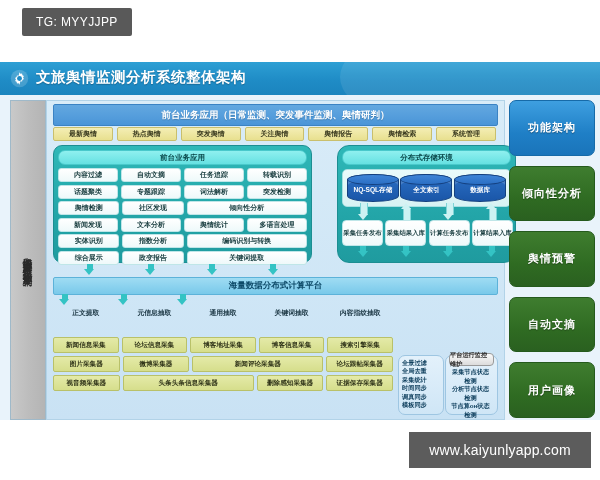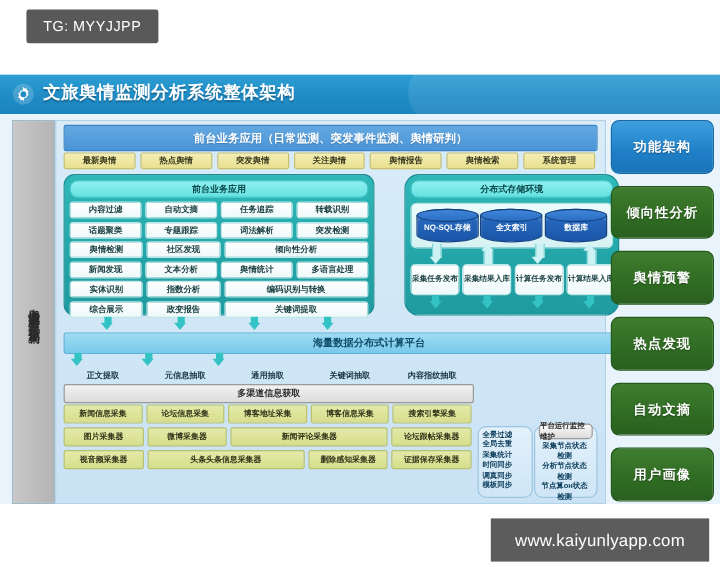--- a/index.html
+++ b/index.html
@@ -184,21 +184,21 @@
   .adn:after{
     content:"";position:absolute;left:0;top:5px;border-left:5.5px solid transparent;
     border-right:5.5px solid transparent;border-top:6px solid #34c3c4;
   }
   
   .platform{
     position:absolute;left:6px;top:176px;width:443px;height:16px;
     background:linear-gradient(180deg,#9fdcf3,#79c9ea);
     border:1px solid #5cb2d9;border-radius:2px;
     font-size:8.5px;font-weight:bold;color:#0e4b69;
-    display:flex;align-items:center;justify-content:center;padding-left:32px;
+    display:flex;align-items:center;justify-content:center;
   }
   .plat-arrows{
     position:absolute;left:12px;top:193px;width:180px;height:11px;
     display:flex;gap:48px;
   }
   
   .extract{
     position:absolute;left:6px;top:205px;width:340px;height:13px;
     display:flex;gap:3px;
   }
@@ -388,21 +388,20 @@
     </div>
 
     <div class="extract" id="extractrow">
         <div class="ex">正文提取</div>
         <div class="ex">元信息抽取</div>
         <div class="ex">通用抽取</div>
         <div class="ex">关键词抽取</div>
         <div class="ex">内容指纹抽取</div>
       </div>
 
-    <div class="channel">多渠道信息获取</div>
 
     <div class="collectors" id="collectors">
         <div class="crow">
           <div class="col" style="flex: 1 1 0%;">新闻信息采集</div>
           <div class="col" style="flex: 1 1 0%;">论坛信息采集</div>
           <div class="col" style="flex: 1 1 0%;">博客地址采集</div>
           <div class="col" style="flex: 1 1 0%;">博客信息采集</div>
           <div class="col" style="flex: 1 1 0%;">搜索引擎采集</div>
         </div>
         <div class="crow">
@@ -437,20 +436,19 @@
         <div>分析节点状态检测</div>
         <div>节点算он状态检测</div>
       </div>
 
   </div>
 
   <div class="rightnav" id="rightnav">
       <div class="rbtn active">功能架构</div>
       <div class="rbtn">倾向性分析</div>
       <div class="rbtn">舆情预警</div>
-      <div class="rbtn">热点发现</div>
       <div class="rbtn">自动文摘</div>
       <div class="rbtn">用户画像</div>
     </div>
 
 </div>
 
 <div class="wm-bottom">www.kaiyunlyapp.com</div>
 
 </body></html>

